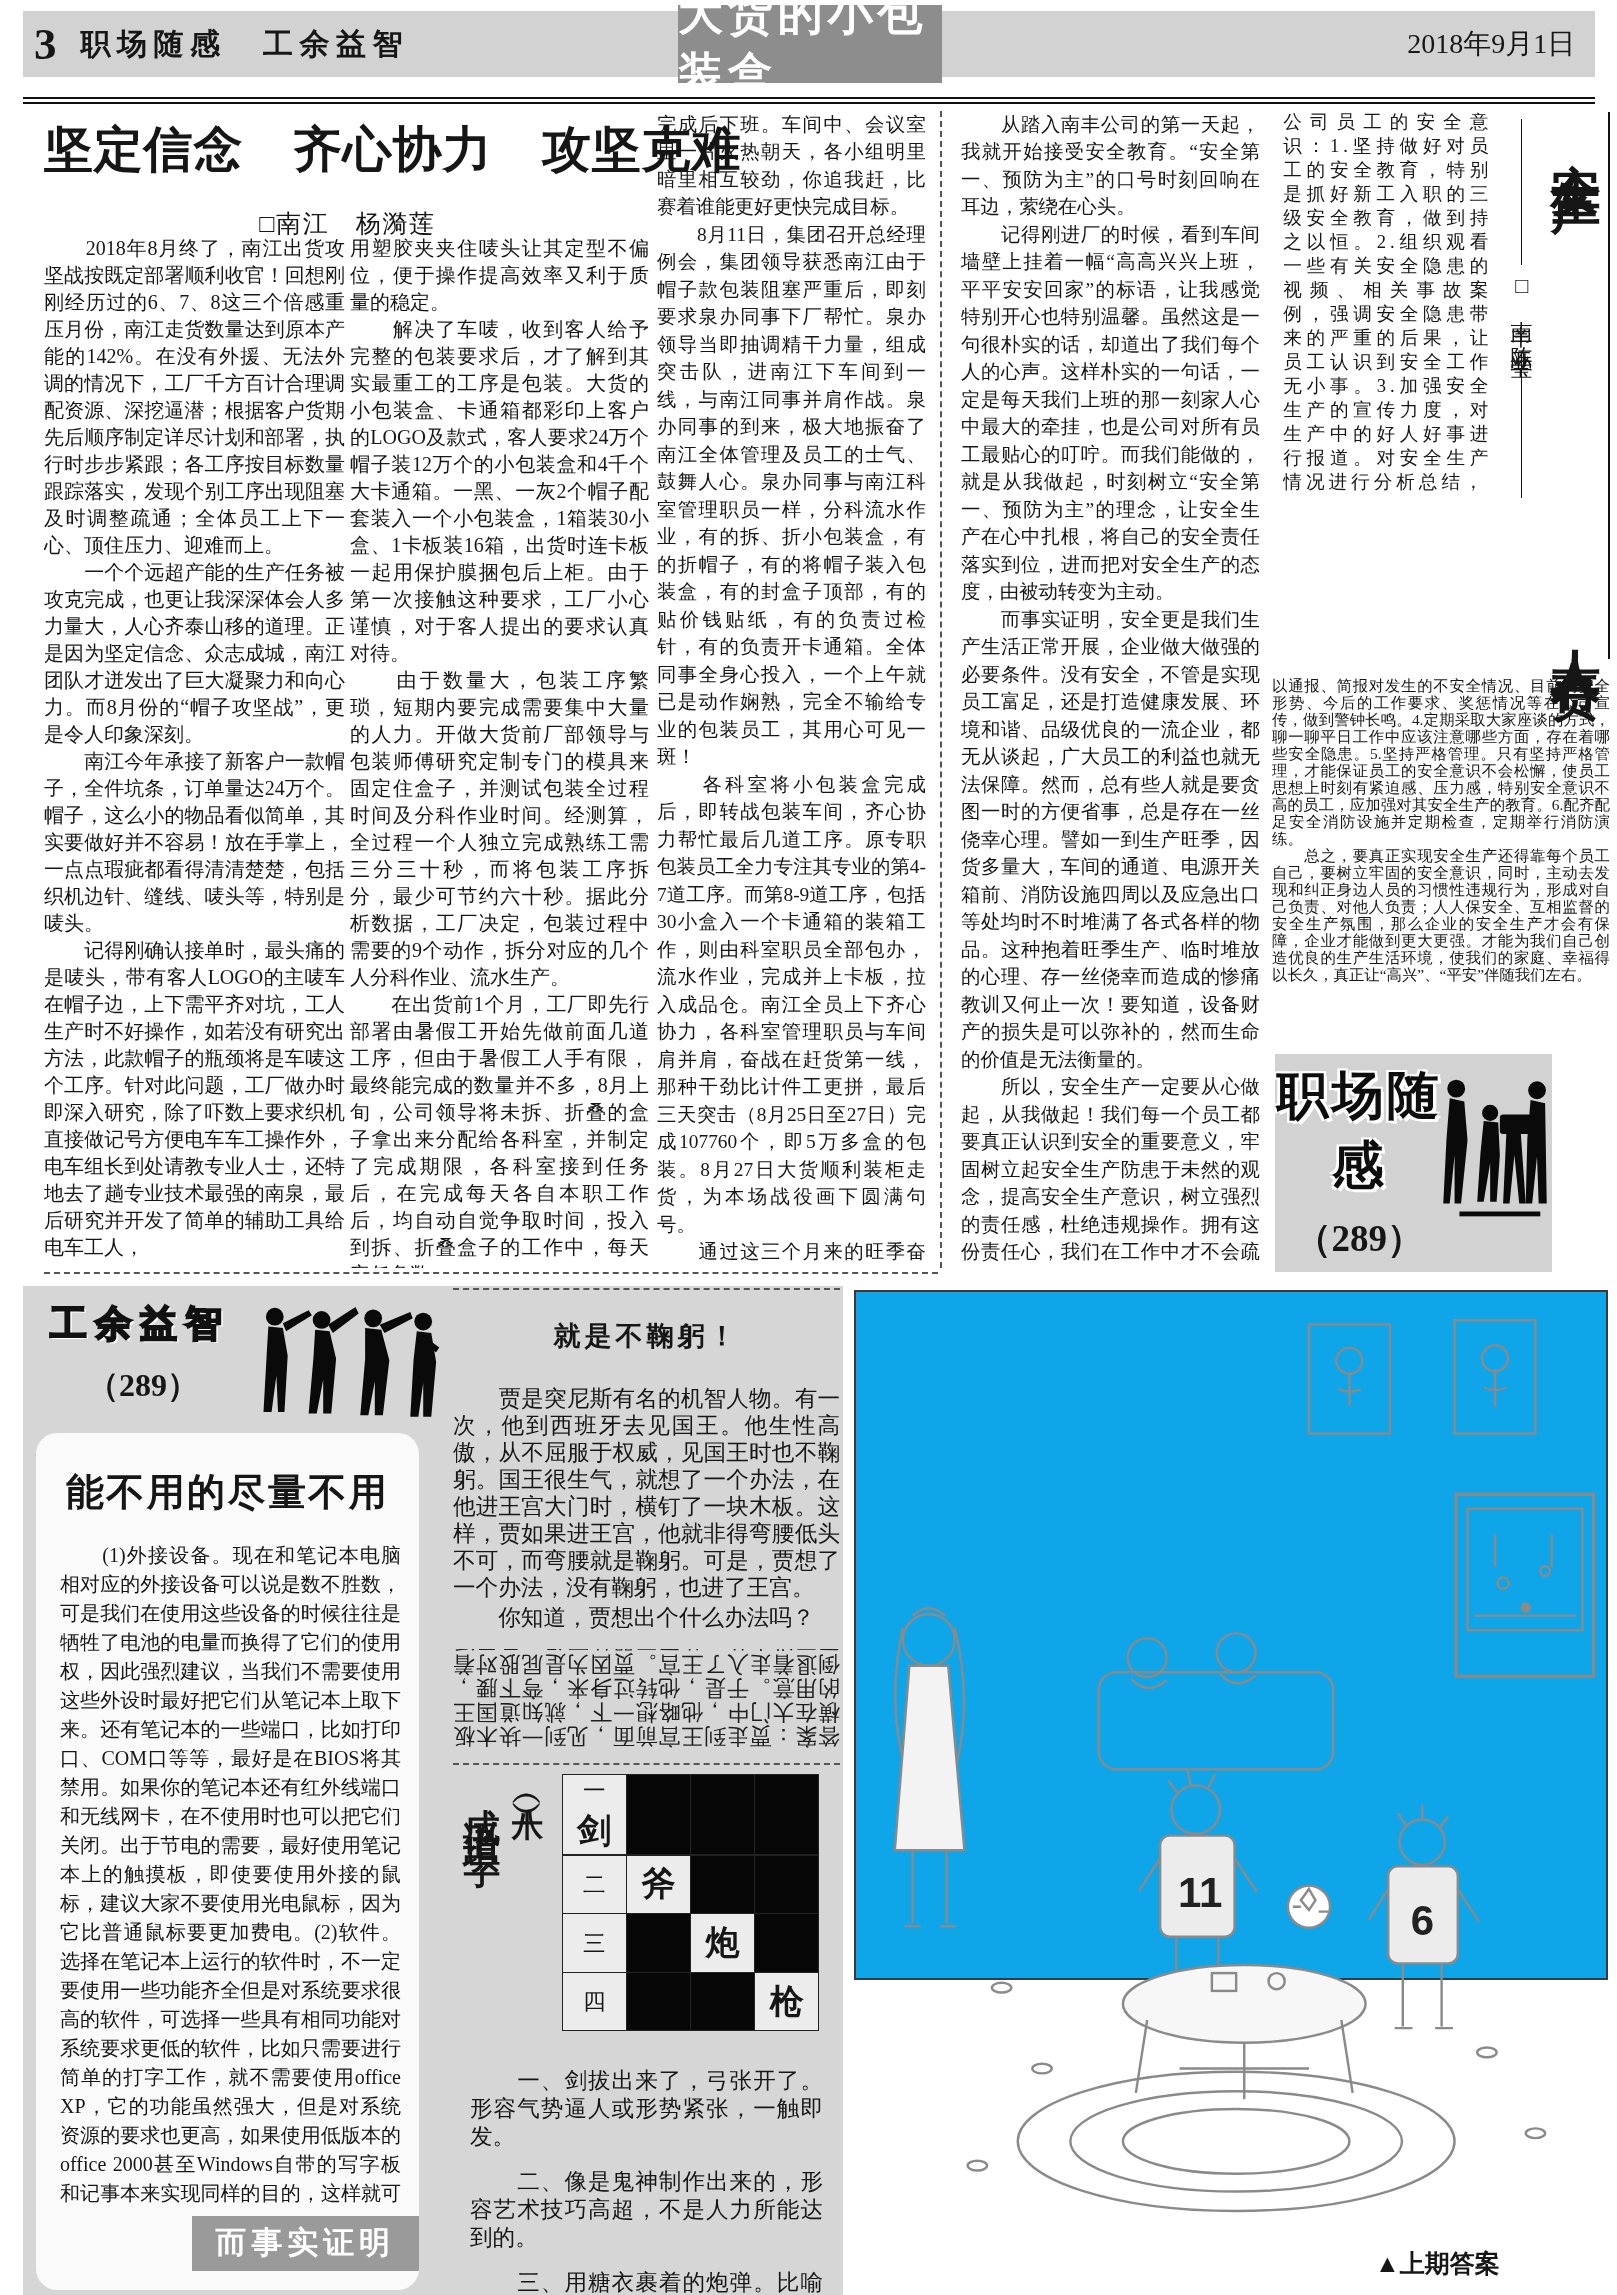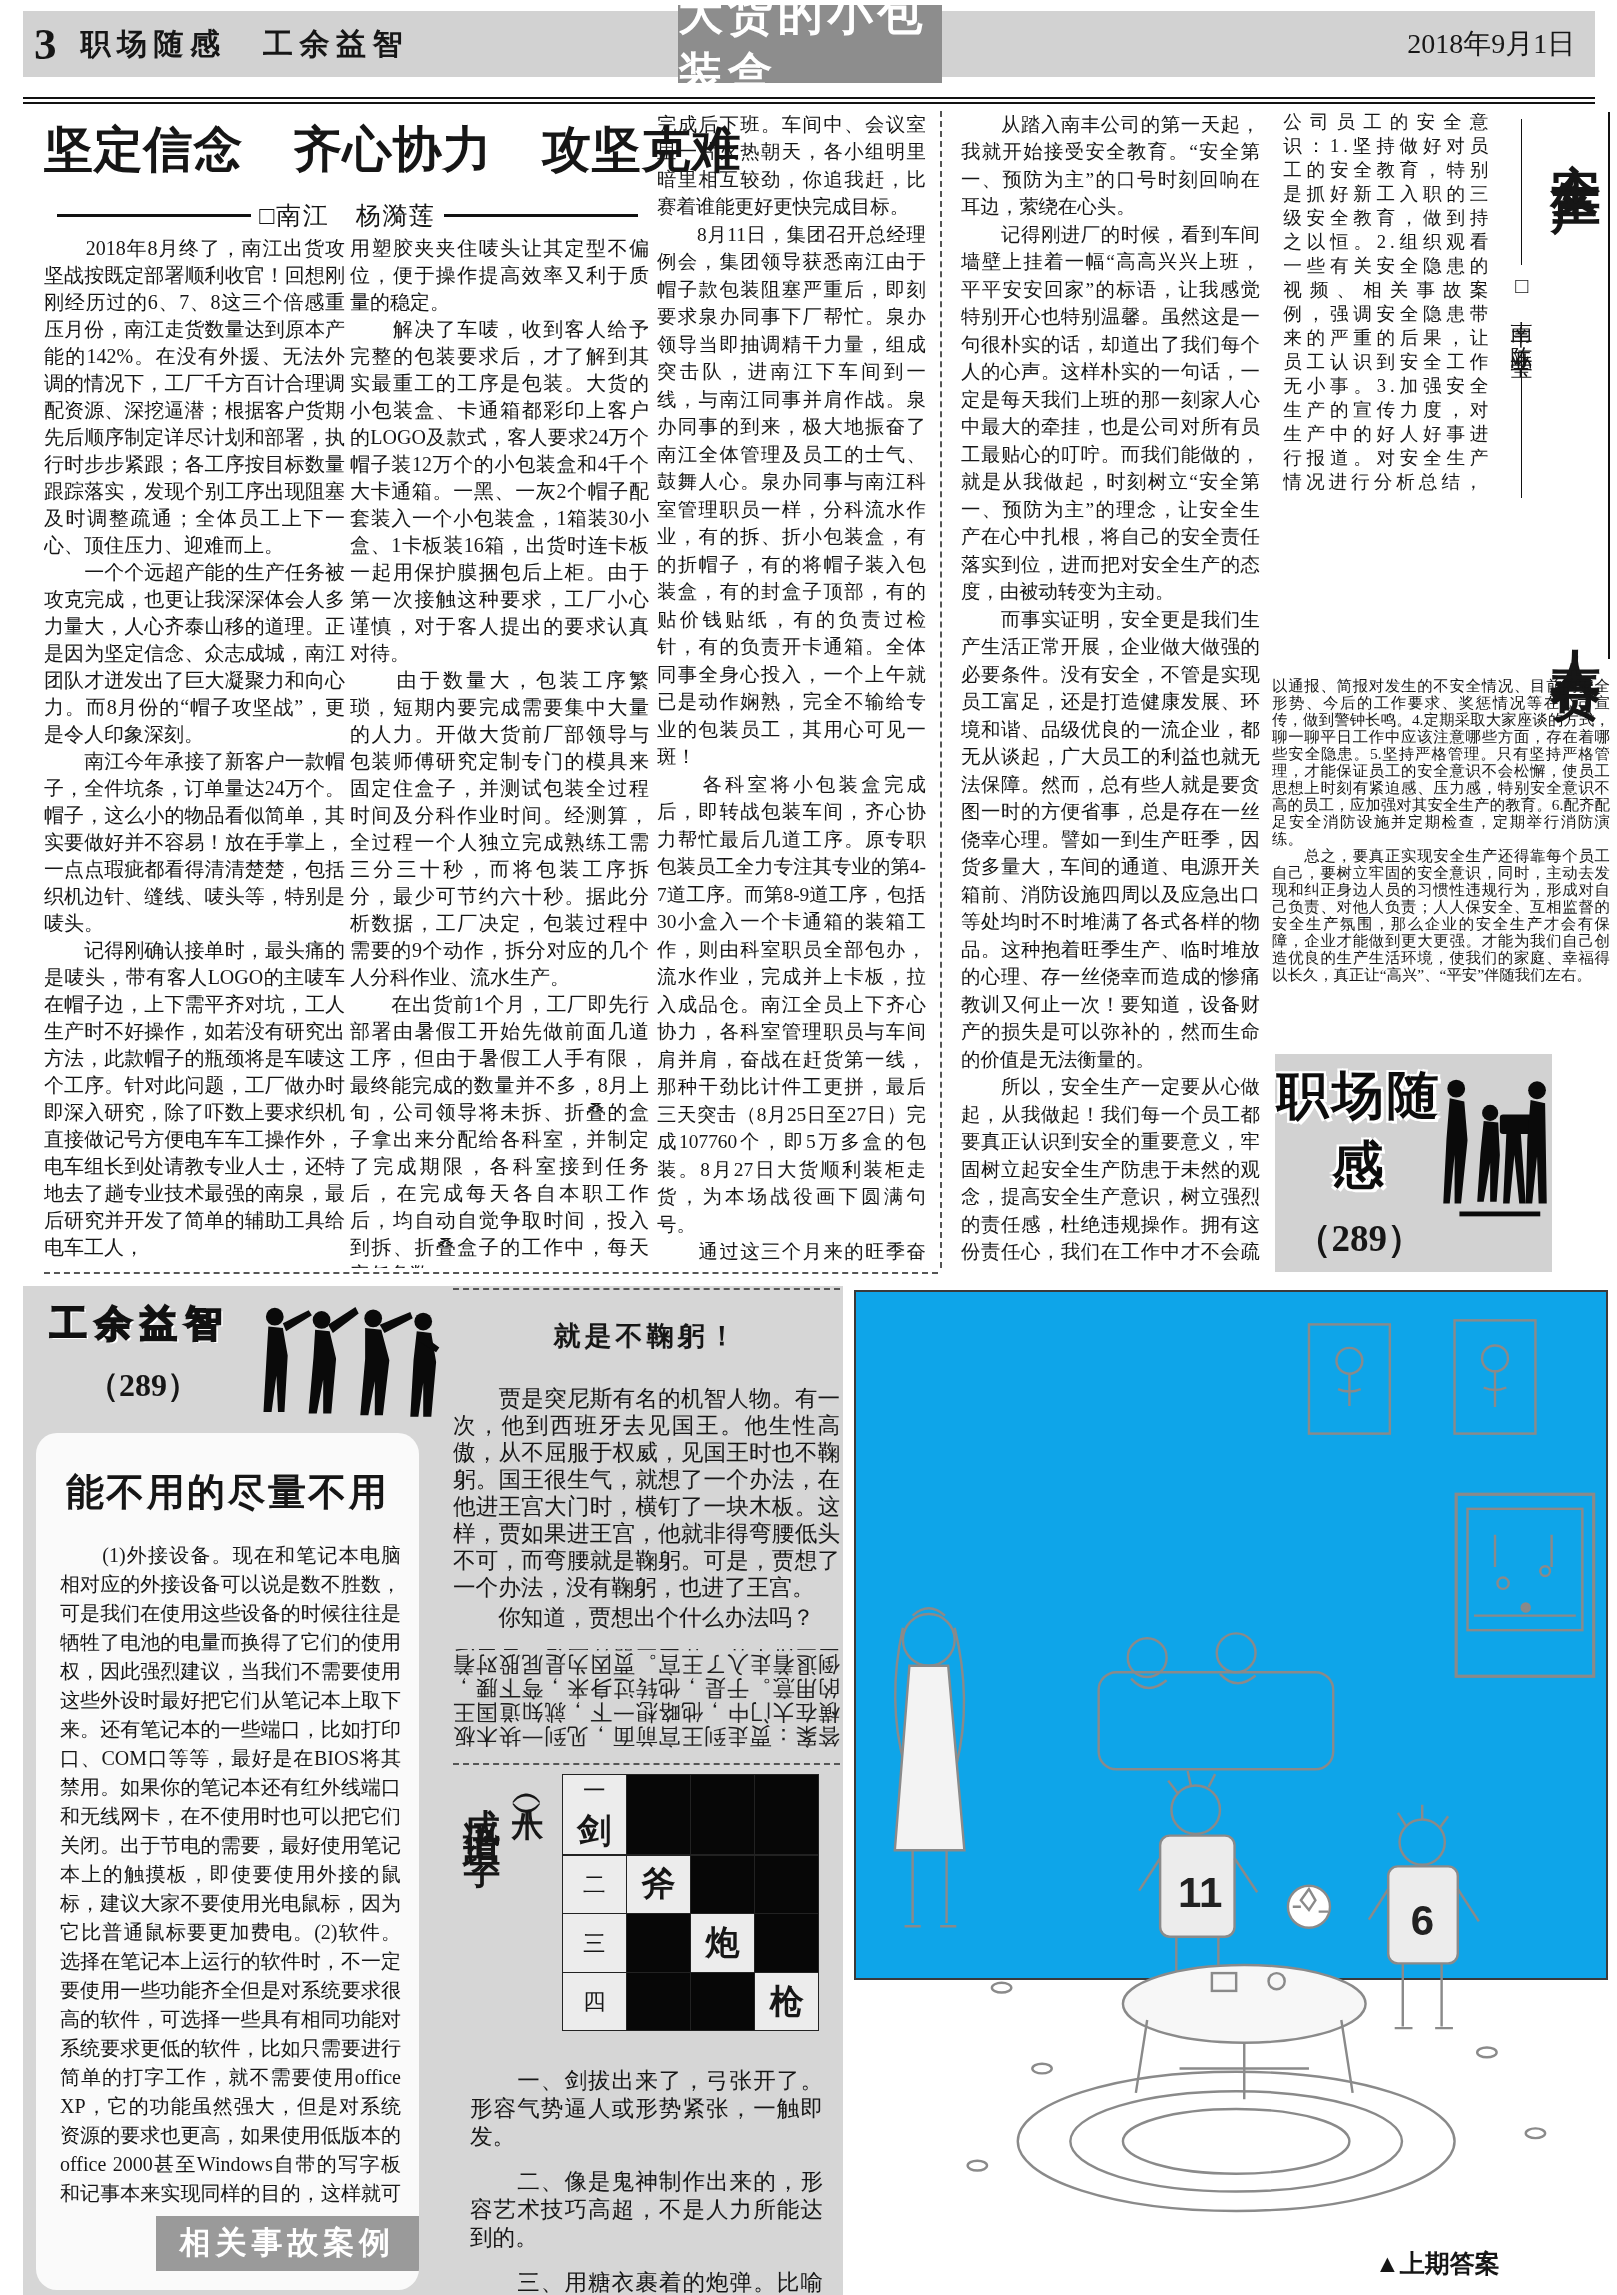--- a/index.html
+++ b/index.html
@@ -21,21 +21,21 @@
     font-size:45px; font-weight:bold; letter-spacing:4.9px; }
   .date { margin-left:auto; margin-right:19.4px; font-size:28px;text-align:center; }
   .double-rule { position:absolute; left:22.6px; top:97px; width:1572px; height:7.3px;
     border-top:2.4px solid #111; border-bottom:2.4px solid #111; }
 
   
   .top-section { position:absolute; left:0; top:104px; width:1618px; height:1170px; }
   .headline { position:absolute; left:44px; top:13px; width:605px; text-align:center;
     font-size:49px; font-weight:bold; letter-spacing:0.8px; white-space:nowrap; }
   .byline-row { position:absolute; left:57px; top:95px; width:581px;
-    display:flex; align-items:center; gap:8px; }
+    display:flex; align-items:center; gap:8px;flex-direction:column; }
   .byline-row .rule { flex:1; height:2.4px; background:#111; }
   .byline-row .byline { font-size:25px; letter-spacing:1.6px; white-space:nowrap; }
 
   .col { position:absolute; text-align:justify; overflow:hidden; }
   .col p { margin:0; }
   .col-a { left:44px;  top:131px; width:301px; height:1033px; font-size:20px; line-height:27px; }
   .col-b { left:350px; top:131px; width:299px; height:1033px; font-size:20px; line-height:27px; }
   .col-c { left:657px; top:6.5px;  width:269px; height:1158px; font-size:19.4px; line-height:27.5px; }
   .v-dashed { position:absolute; left:940px; top:6.5px; height:1157px; width:0;
     border-left:2.4px dashed #555; }
@@ -228,21 +228,21 @@
         <path d="M210 44 L232 60 L228 66 L206 52 Z"></path>
       </g>
     </svg>
   </div>
 
   <div class="tips-box">
     <div class="tips-title">能不用的尽量不用</div>
     <div class="tips-body">
         <p>　　(1)外接设备。现在和笔记本电脑相对应的外接设备可以说是数不胜数，可是我们在使用这些设备的时候往往是牺牲了电池的电量而换得了它们的使用权，因此强烈建议，当我们不需要使用这些外设时最好把它们从笔记本上取下来。还有笔记本的一些端口，比如打印口、COM口等等，最好是在BIOS将其禁用。如果你的笔记本还有红外线端口和无线网卡，在不使用时也可以把它们关闭。出于节电的需要，最好使用笔记本上的触摸板，即使要使用外接的鼠标，建议大家不要使用光电鼠标，因为它比普通鼠标要更加费电。(2)软件。选择在笔记本上运行的软件时，不一定要使用一些功能齐全但是对系统要求很高的软件，可选择一些具有相同功能对系统要求更低的软件，比如只需要进行简单的打字工作，就不需要使用office XP，它的功能虽然强大，但是对系统资源的要求也更高，如果使用低版本的office 2000甚至Windows自带的写字板和记事本来实现同样的目的，这样就可以大大减少CPU和硬盘的使用，同样也是一个省电的好方法。</p>
       </div>
-    <div class="tips-label sans">相关事故案例</div>
+    <div class="tips-label sans">而事实证明</div>
   </div>
 
   <div class="story">
     <div class="story-title">就是不鞠躬！</div>
     <div class="story-body">
         <p>　　贾是突尼斯有名的机智人物。有一次，他到西班牙去见国王。他生性高傲，从不屈服于权威，见国王时也不鞠躬。国王很生气，就想了一个办法，在他进王宫大门时，横钉了一块木板。这样，贾如果进王宫，他就非得弯腰低头不可，而弯腰就是鞠躬。可是，贾想了一个办法，没有鞠躬，也进了王宫。</p>
       </div>
     <div class="story-question">　　你知道，贾想出个什么办法吗？</div>
     <div class="story-answer">答案：贾走到王宫前面，见到一块木板横在大门中，他略想一下，就知道国王的用意。于是，他转过身来，弯下腰，倒退着走入了王宫。贾因为是屁股对着国王进去的，使国王哭笑不得，又无话可说。</div>
     <div class="cw-sep"></div>

